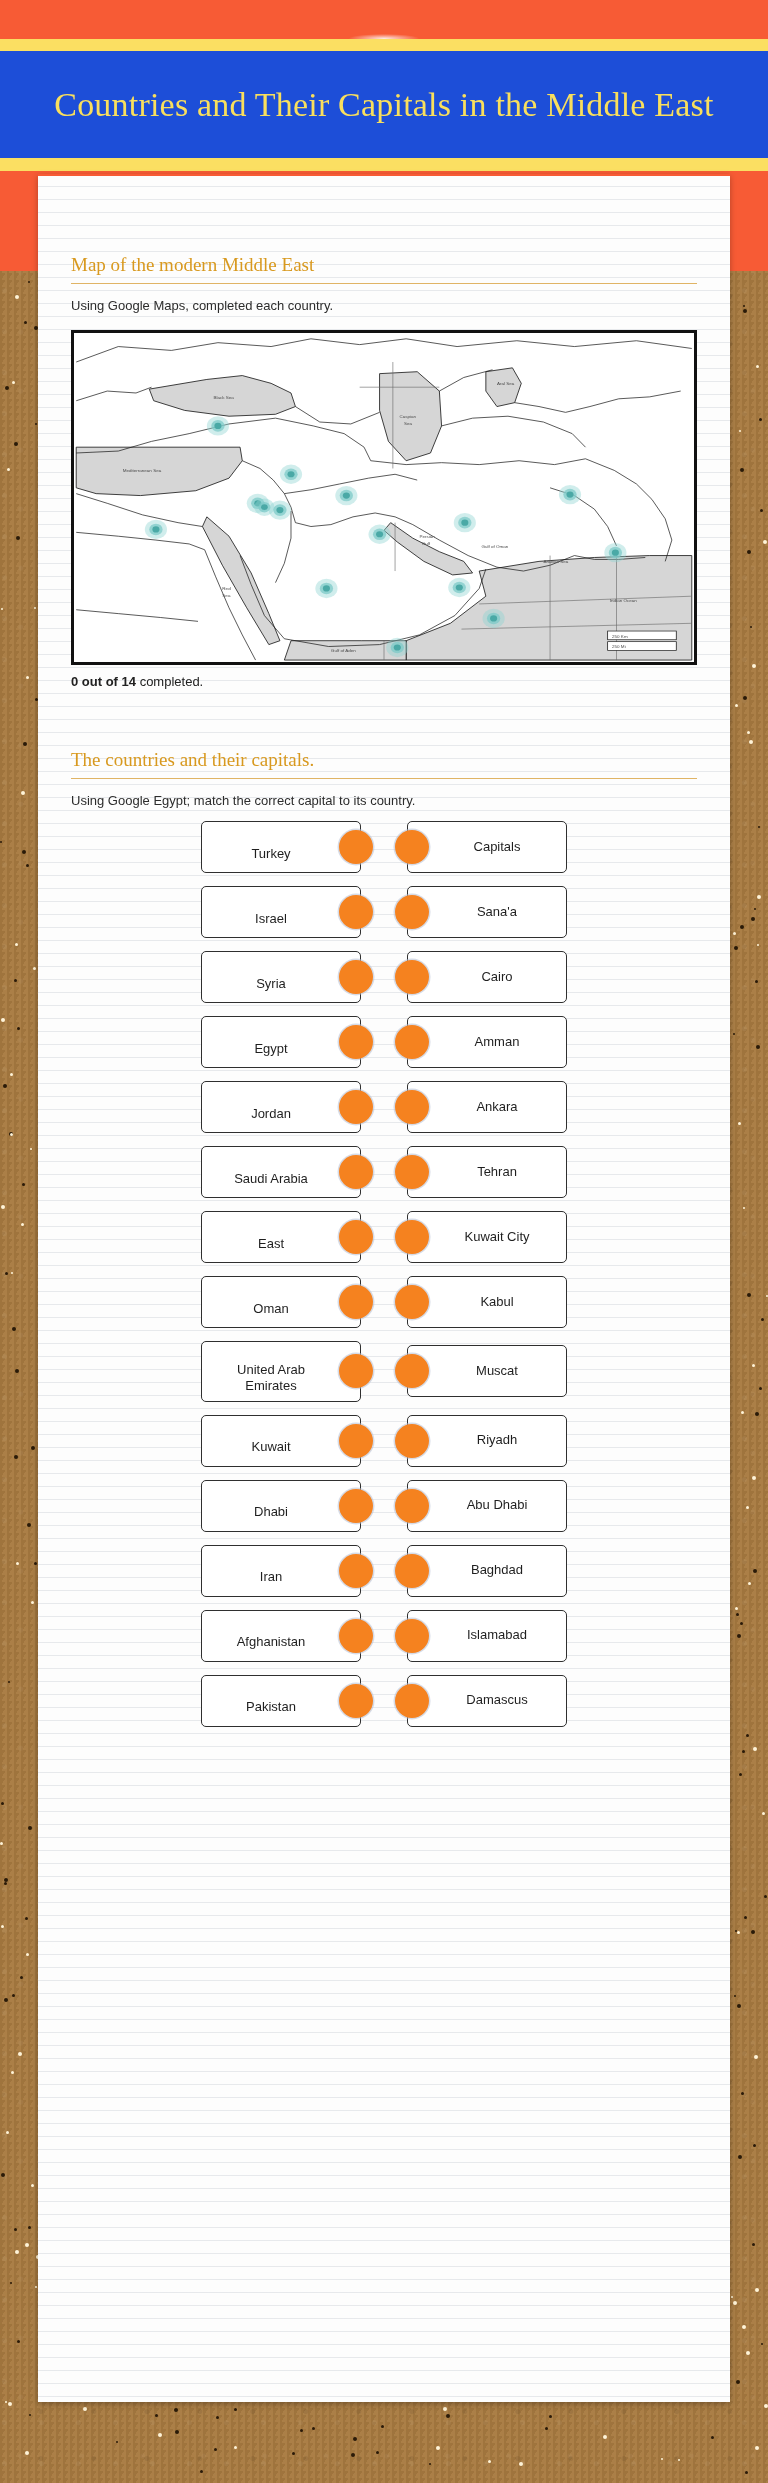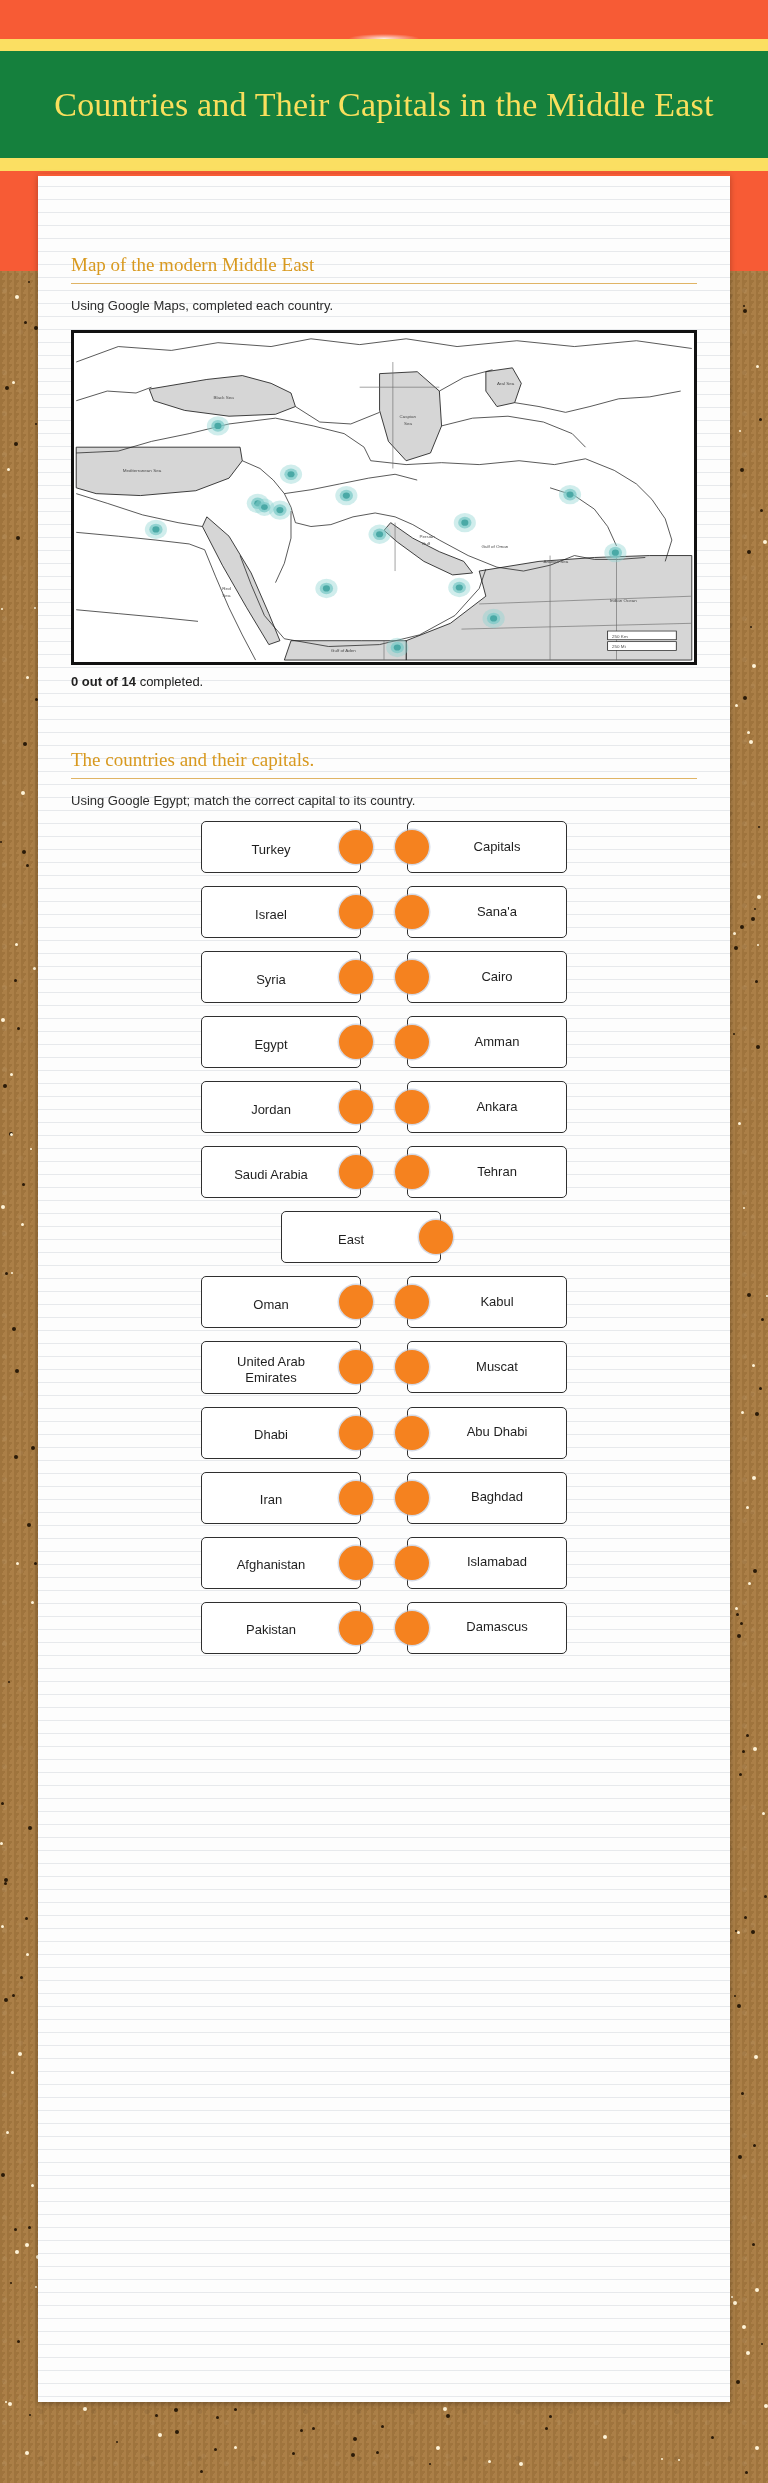--- a/index.html
+++ b/index.html
@@ -38,21 +38,21 @@
     position:absolute; left:50%; bottom:-4px; transform:translateX(-50%);
     width:70px; height:9px; border-radius:50%;
     background:radial-gradient(ellipse at center, rgba(255,255,255,.85) 0%, rgba(255,255,255,0) 72%);
   }
   #yellowbar-top{
     position:absolute; left:0; top:39px; width:768px; height:12px;
     background:#fbdf62; z-index:3;
   }
   #titleband{
     position:absolute; left:0; top:51px; width:768px; height:107px;
-    background:#15803d; z-index:3;
+    background:#1d4ed8; z-index:3;
     display:flex; align-items:center; justify-content:center;
   }
   #titleband h1{
     margin:0; padding:0 28px;
     font-family:"Liberation Serif", serif;
     font-weight:400;
     font-size:34px; line-height:1.22;
     color:#f9df5d; text-align:center;
     letter-spacing:.2px;
   }
@@ -140,21 +140,21 @@
     position:relative;
     width:160px;
     min-height:52px;
     box-sizing:border-box;
     border:1px solid #2f2f2f;
     border-radius:5px;
     background:#fff;
     display:flex;
     align-items:center;
     justify-content:center;
-    padding:12px 30px 6px 10px;
+    padding:20px 30px 6px 10px;
     font-size:13px;
     color:#1f1f1f;
     text-align:center;
     line-height:1.25;
   }
   .mbox.right{padding:6px 10px 6px 30px;}
   .dot{
     position:absolute;
     width:34px;height:34px;border-radius:50%;
     background:#f5821f;
@@ -607,20 +607,24 @@
               <span class="dot"></span>
               <span>Tehran</span>
             </div>
           </div>
           <div class="match-row">
             <div class="mbox left">
               <span>East</span>
               <span class="dot"></span>
             </div>
             <div class="gap"></div>
+            <div class="mbox right">
+              <span class="dot"></span>
+              <span>Kuwait City</span>
+            </div>
           </div>
           <div class="match-row">
             <div class="mbox left">
               <span>Oman</span>
               <span class="dot"></span>
             </div>
             <div class="gap"></div>
             <div class="mbox right">
               <span class="dot"></span>
               <span>Kabul</span>
@@ -628,20 +632,31 @@
           </div>
           <div class="match-row">
             <div class="mbox left">
               <span>United Arab Emirates</span>
               <span class="dot"></span>
             </div>
             <div class="gap"></div>
             <div class="mbox right">
               <span class="dot"></span>
               <span>Muscat</span>
+            </div>
+          </div>
+          <div class="match-row">
+            <div class="mbox left">
+              <span>Kuwait</span>
+              <span class="dot"></span>
+            </div>
+            <div class="gap"></div>
+            <div class="mbox right">
+              <span class="dot"></span>
+              <span>Riyadh</span>
             </div>
           </div>
           <div class="match-row">
             <div class="mbox left">
               <span>Dhabi</span>
               <span class="dot"></span>
             </div>
             <div class="gap"></div>
             <div class="mbox right">
               <span class="dot"></span>

